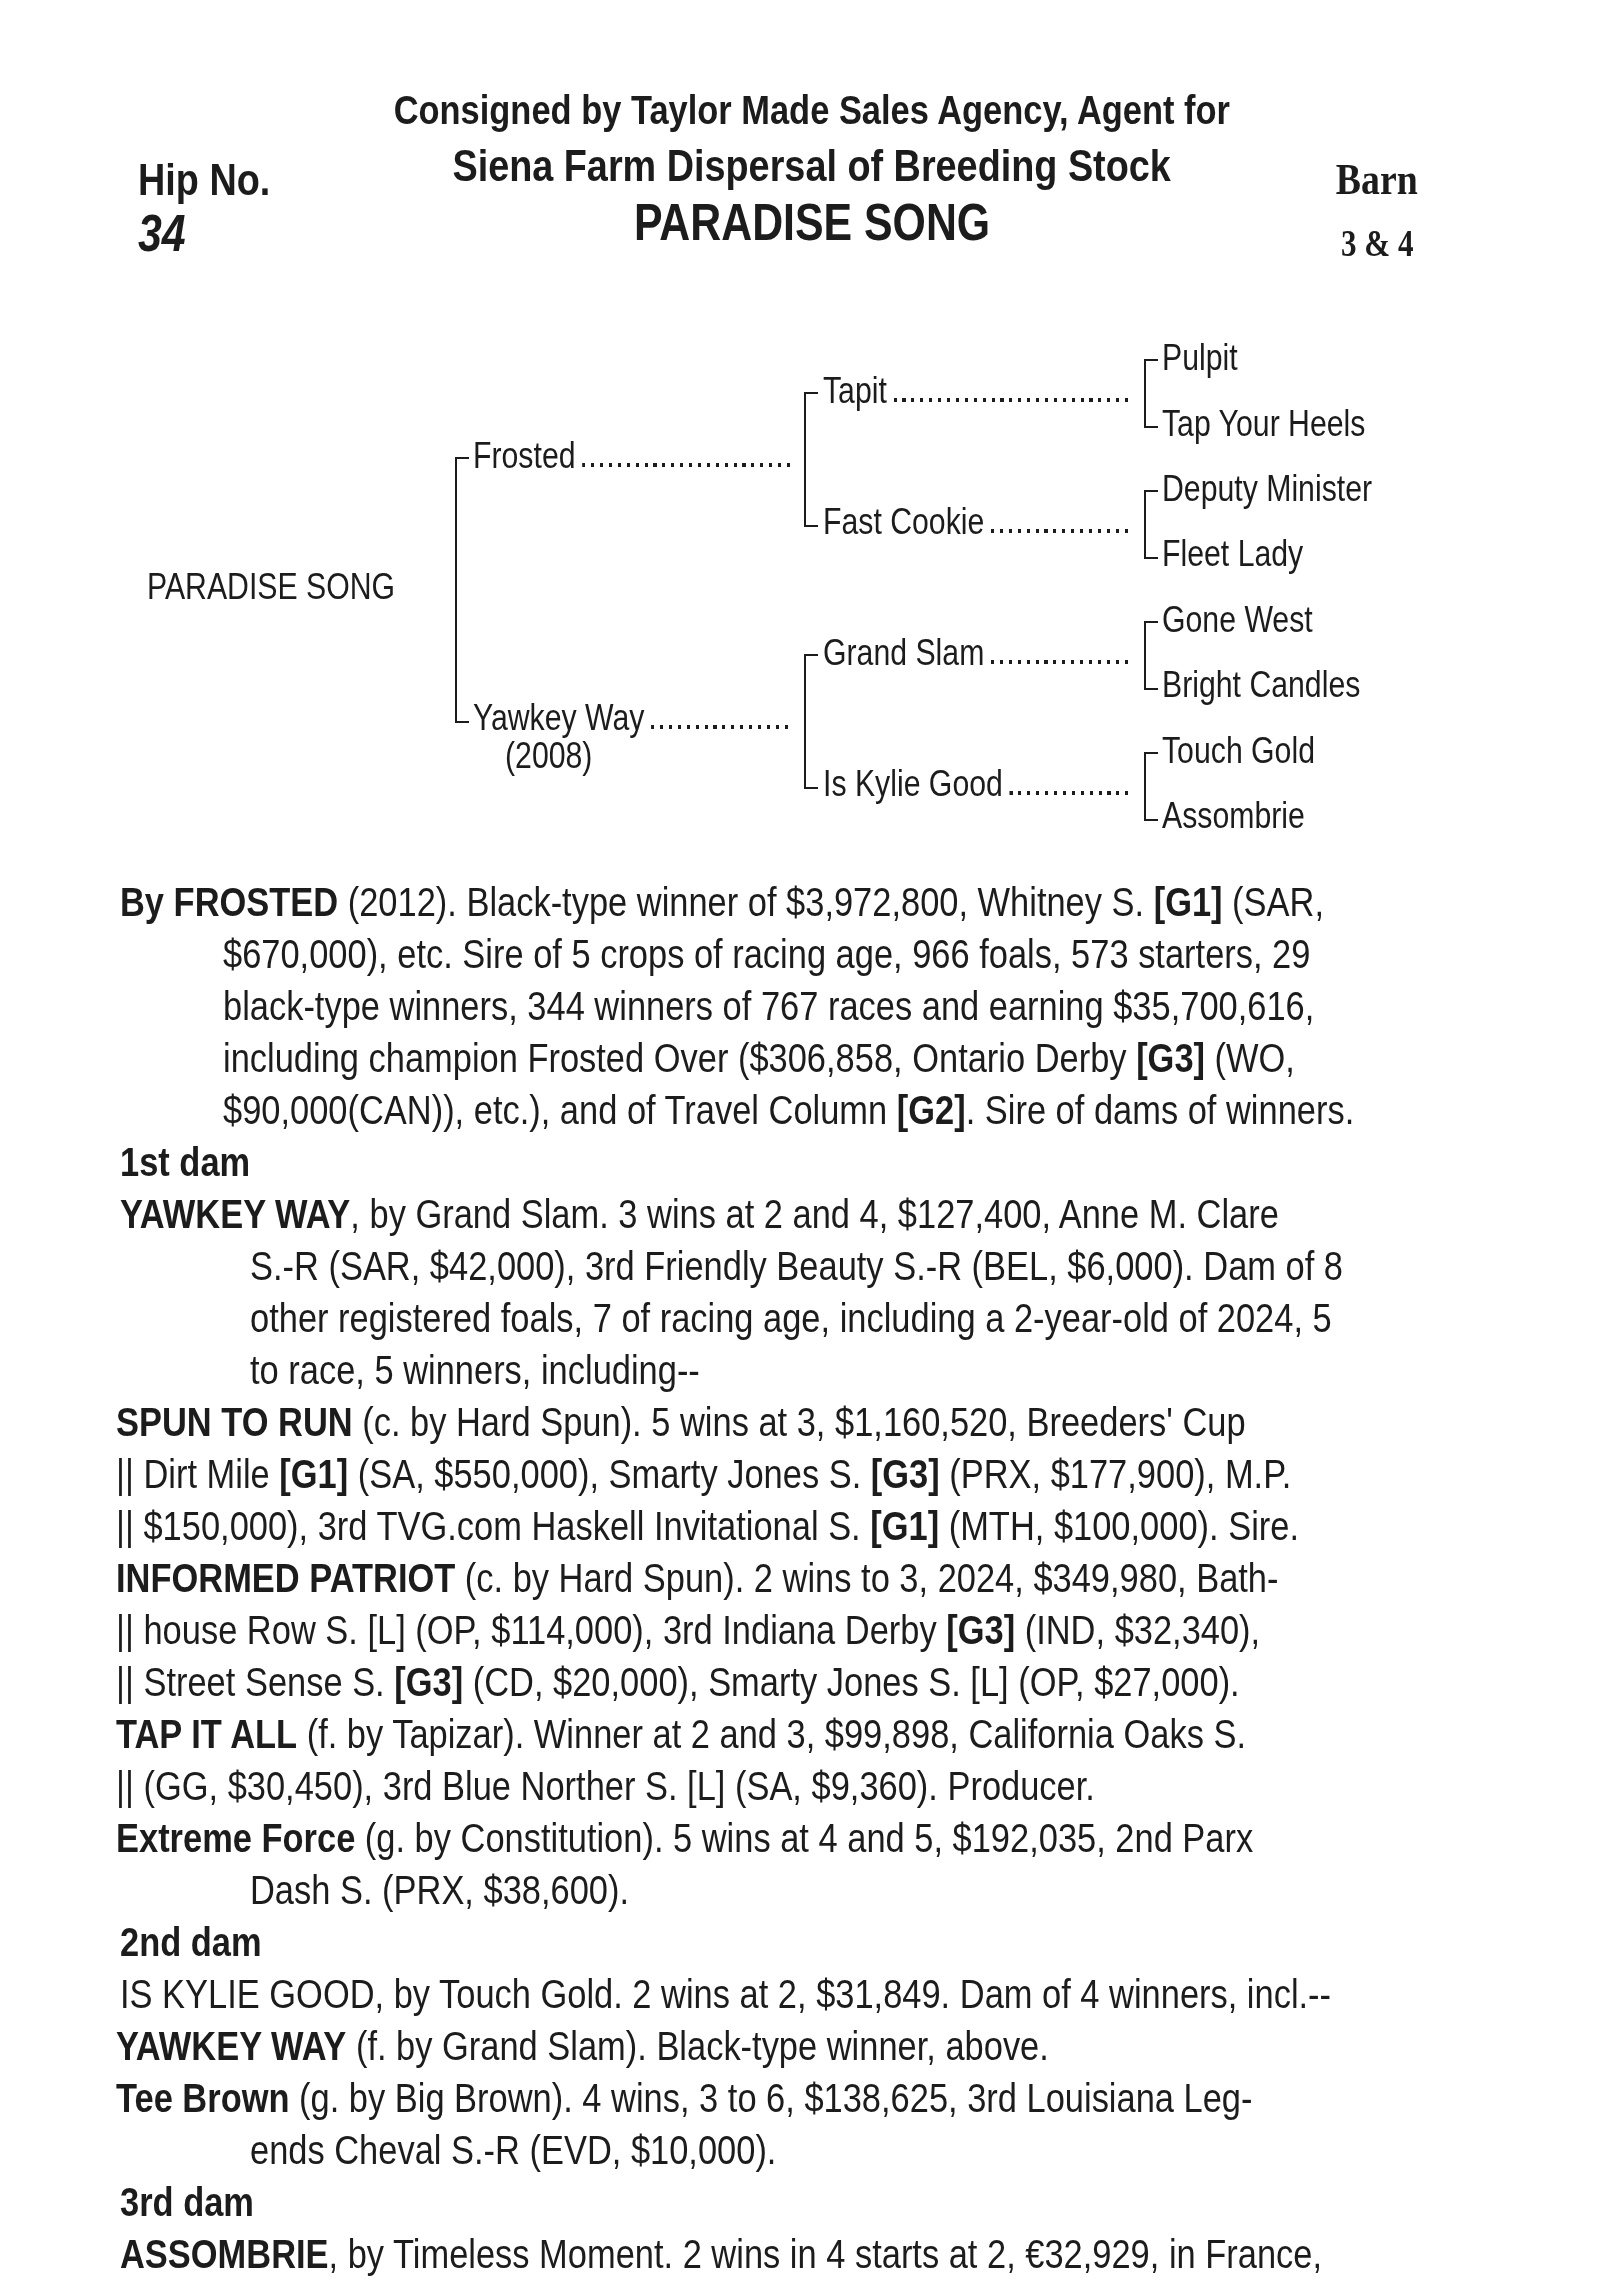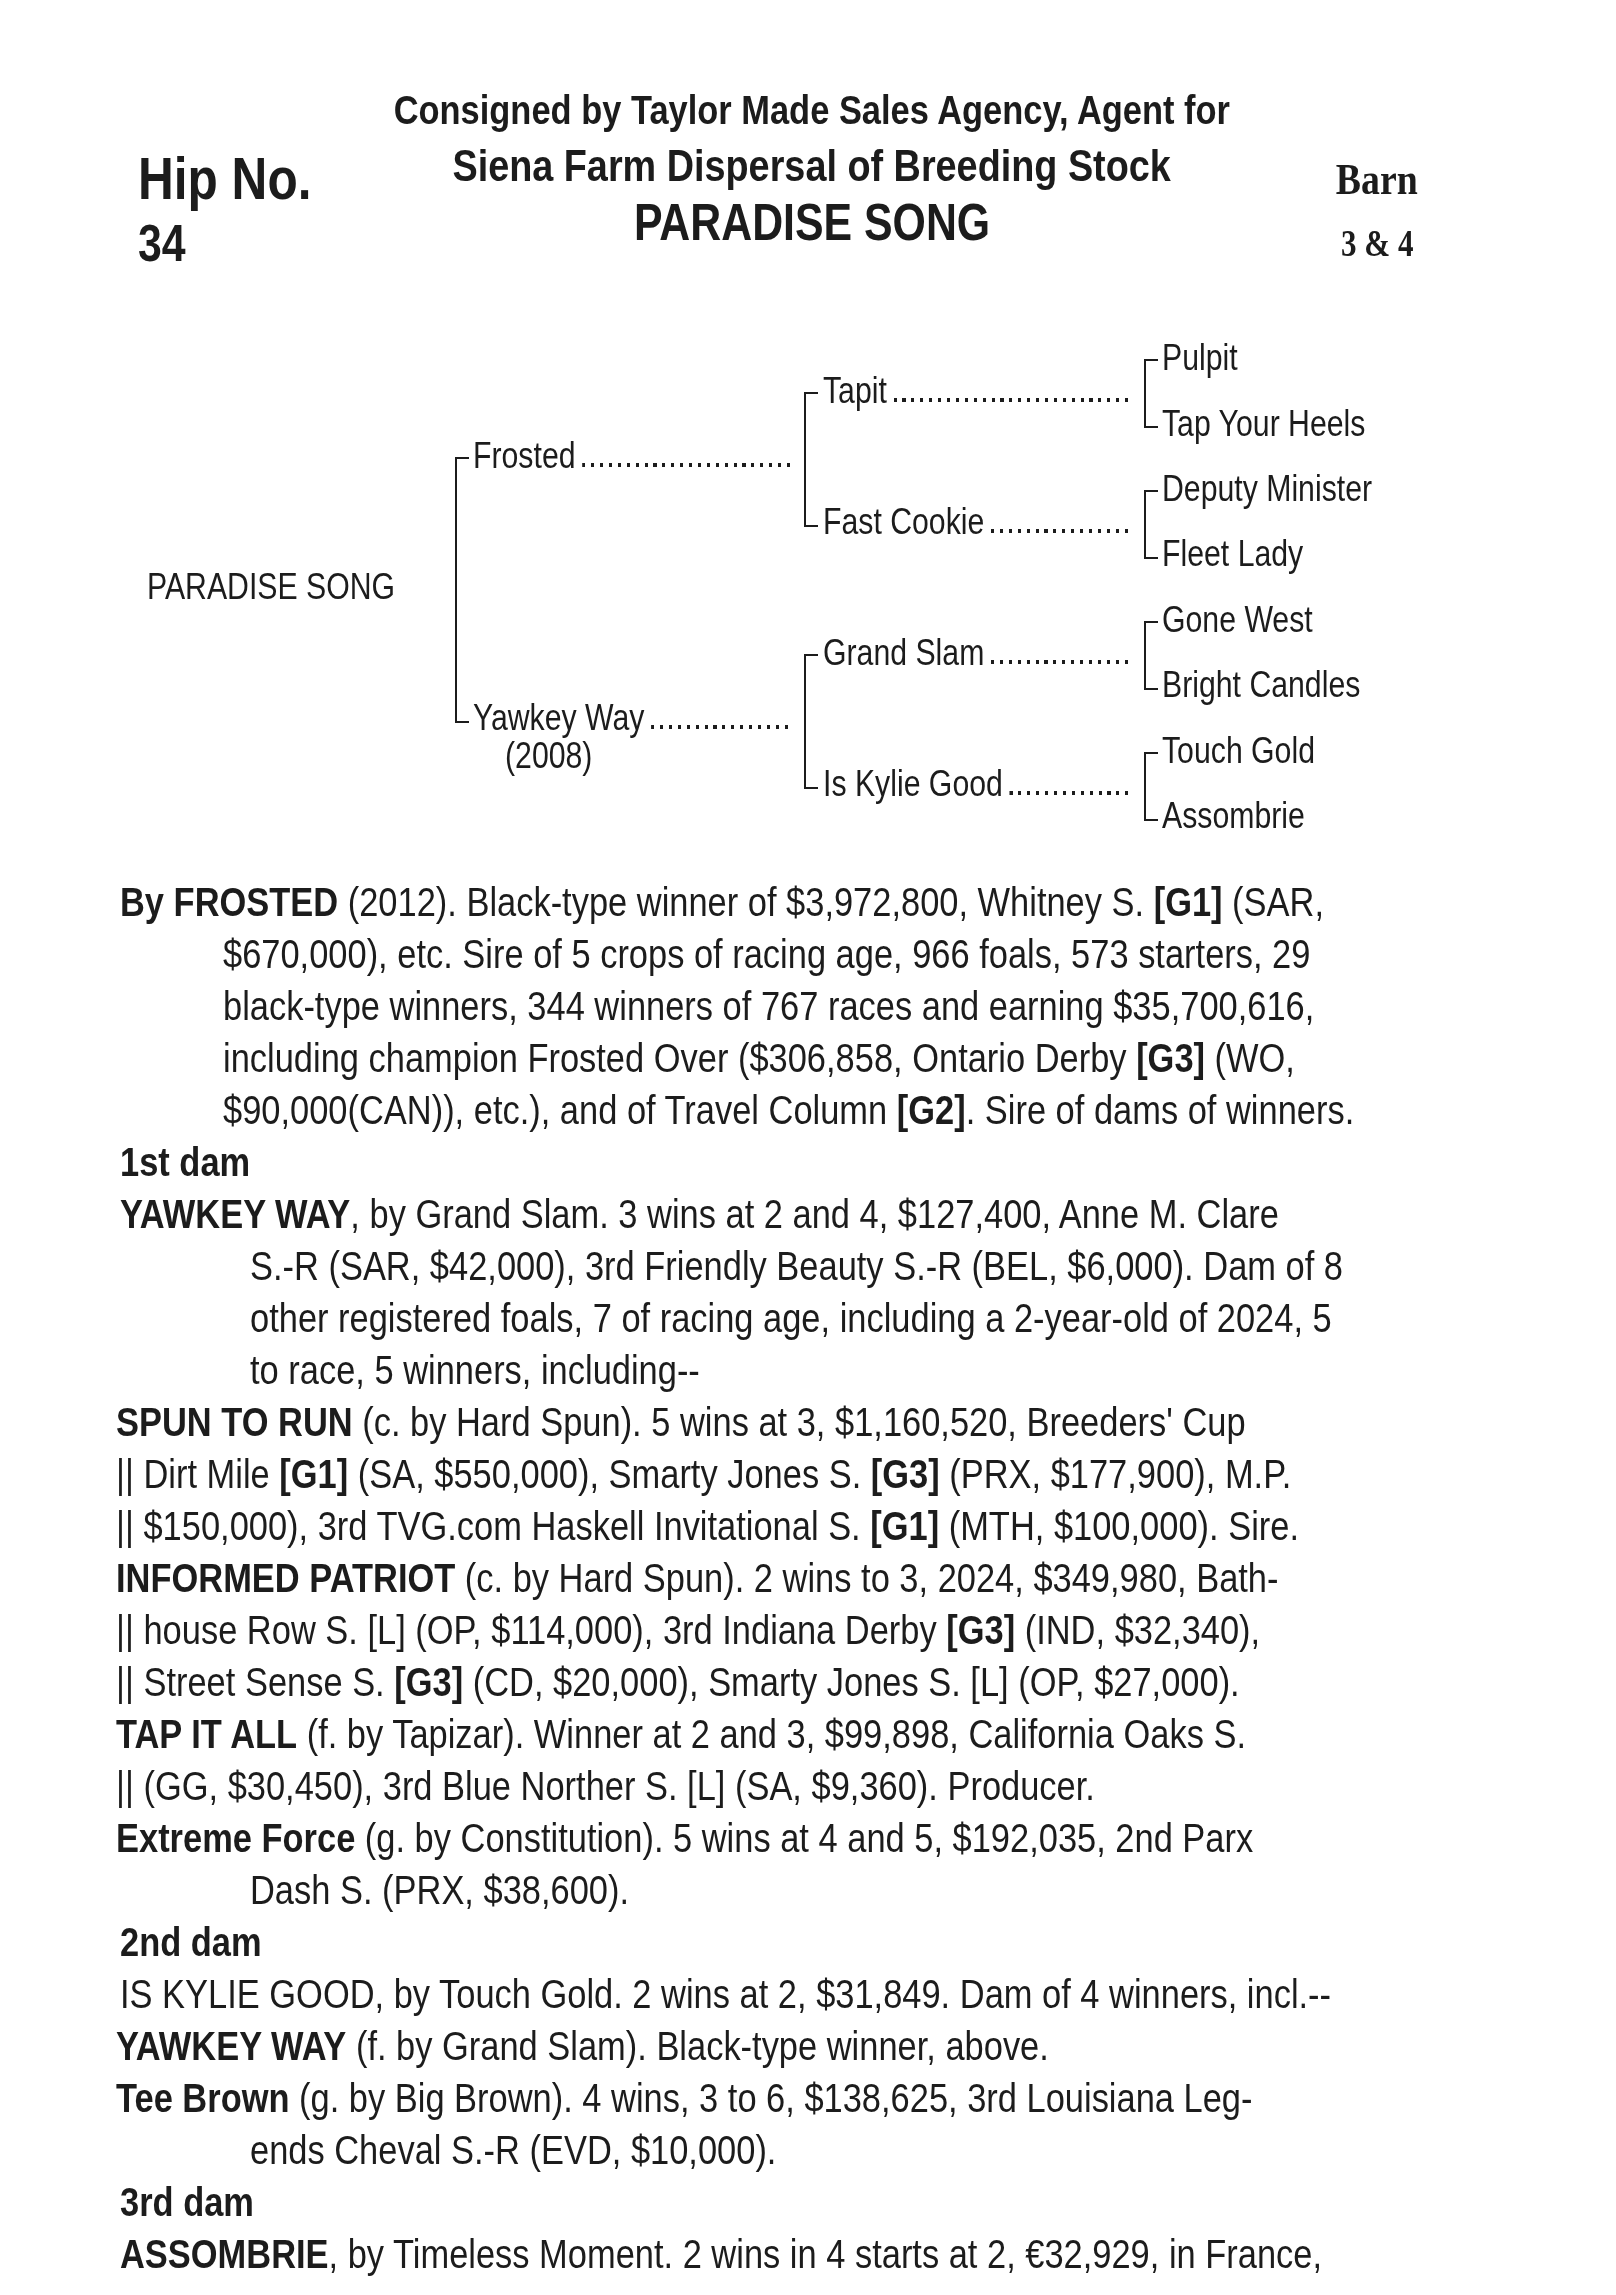--- a/index.html
+++ b/index.html
@@ -12,22 +12,22 @@
   .cxc{display:inline-block;transform:scaleX(.84);transform-origin:50% 50%;white-space:nowrap;}
   b{font-weight:700;}
 
   
   .hdr-center{position:absolute;left:4px;width:1616px;text-align:center;font-weight:700;}
   #consigned1{top:87px;font-size:41px;line-height:46px;}
   #consigned2{top:143px;font-size:45px;line-height:46px;}
   #horsename{top:195px;font-size:51px;line-height:55px;}
   #colorline{top:255px;font-size:41px;line-height:46px;}
   #hipbox{position:absolute;left:138px;top:154px;font-weight:700;}
-  #hiplabel{font-size:59px;line-height:51px;}
-  #hipnumber{font-size:51px;line-height:57px;margin-top:10px;}
+  #hiplabel{font-size:45px;line-height:51px;}
+  #hipnumber{font-size:51px;line-height:57px;font-style:italic;}
   #barnbox{position:absolute;left:1285px;top:154px;width:184px;text-align:center;font-weight:700;font-family:Liberation Serif, serif;}
   #barnlabel{font-size:45px;line-height:51px;}
   #barnnumber{font-size:37px;line-height:57px;margin-top:10px;}
 
   
   #tree{position:absolute;left:0;top:0;width:1616px;height:872px;}
   .tnode{position:absolute;display:flex;align-items:flex-end;transform:scaleX(.84);transform-origin:0 0;white-space:nowrap;}
   .tname{font-size:36px;line-height:41px;}
   .leader{flex:1 1 auto;height:3.7px;margin:0 10px 9.2px 8.3px;
           background:repeating-linear-gradient(90deg,#1c1c1c 0 3.7px,transparent 3.7px 10.6px);}

